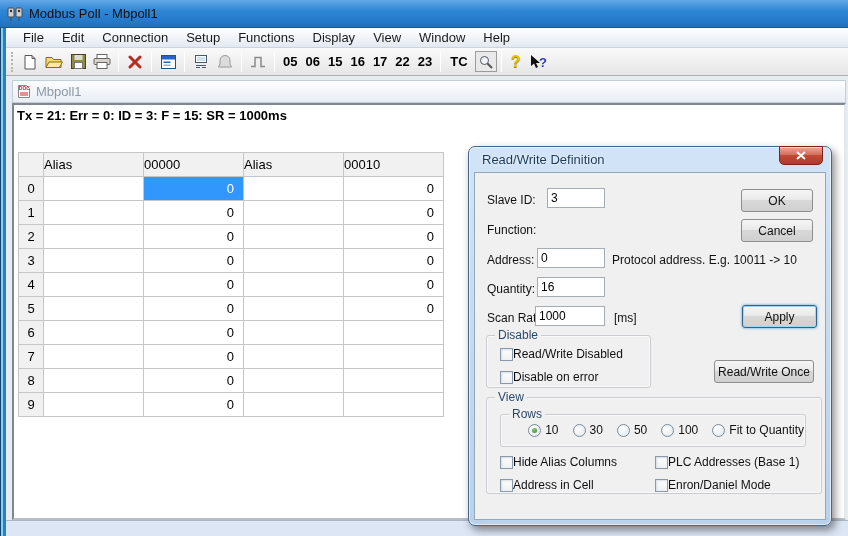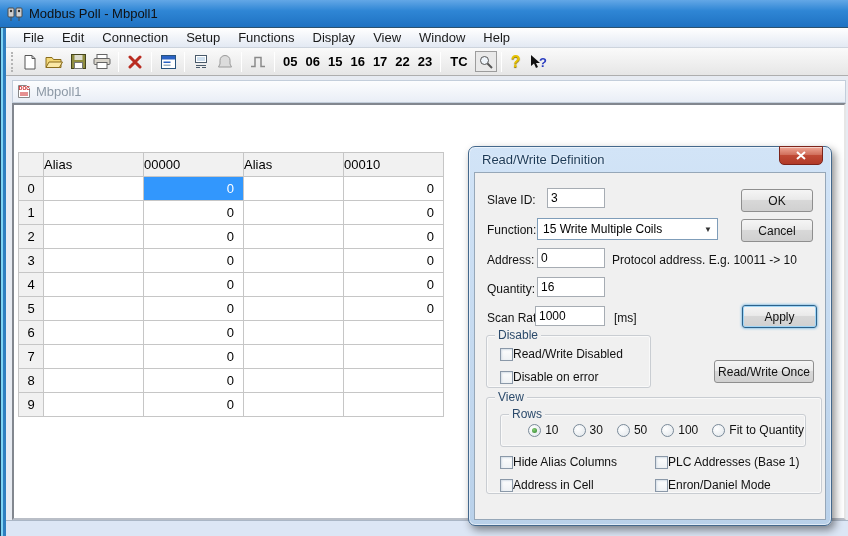--- a/index.html
+++ b/index.html
@@ -225,20 +225,21 @@
   <div class="child">
     <div class="child-titlebar">
       <svg width="14" height="15">
         <path d="M1.5 1.5h8l3 3v9h-11z" fill="#fff" stroke="#888"></path>
         <text x="1.8" y="6" font-size="5" font-weight="bold" fill="#c22" font-family="Liberation Sans, sans-serif">DOC</text>
         <path d="M3 9h8 M3 11h8" stroke="#c22"></path>
       </svg>
       <span class="child-title">Mbpoll1</span>
     </div>
     <div class="child-content">
+      <div class="statusline">Tx = 21: Err = 0: ID = 3: F = 15: SR = 1000ms</div>
       <table class="grid">
         <colgroup>
           <col style="width:25px">
             <col style="width:100px">
             <col style="width:100px">
             <col style="width:100px">
             <col style="width:100px">
         </colgroup>
         <thead>
             <tr>
@@ -333,24 +334,20 @@
         <path d="M1 1 L9 8 M9 1 L1 8" stroke="#fff" stroke-width="2"></path>
       </svg>
     </div>
     <div class="dialog-client">
 
       <span class="dlabel" style="left:12px;top:20px">Slave ID:</span>
       <input class="dinput" style="left: 72px; top: 15px; width: 58px;" value="3">
       <button class="win-btn" style="left:266px;top:16px;width:72px;height:23px">OK</button>
 
       <span class="dlabel" style="left:12px;top:50px">Function:</span>
-      <div class="combo">
-        <span>15 Write Multiple Coils</span>
-        <span class="combo-arrow">▼</span>
-      </div>
       <button class="win-btn" style="left:266px;top:46px;width:72px;height:23px">Cancel</button>
 
       <span class="dlabel" style="left:12px;top:80px">Address:</span>
       <input class="dinput" style="left: 62px; top: 75px; width: 68px;" value="0">
       <span class="dhint" style="left:137px;top:80px">Protocol address. E.g. 10011 -&gt; 10</span>
 
       <span class="dlabel" style="left:12px;top:109px">Quantity:</span>
       <input class="dinput" style="left: 62px; top: 104px; width: 68px;" value="16">
 
       <span class="dlabel" style="left:12px;top:138px">Scan Rate:</span>

